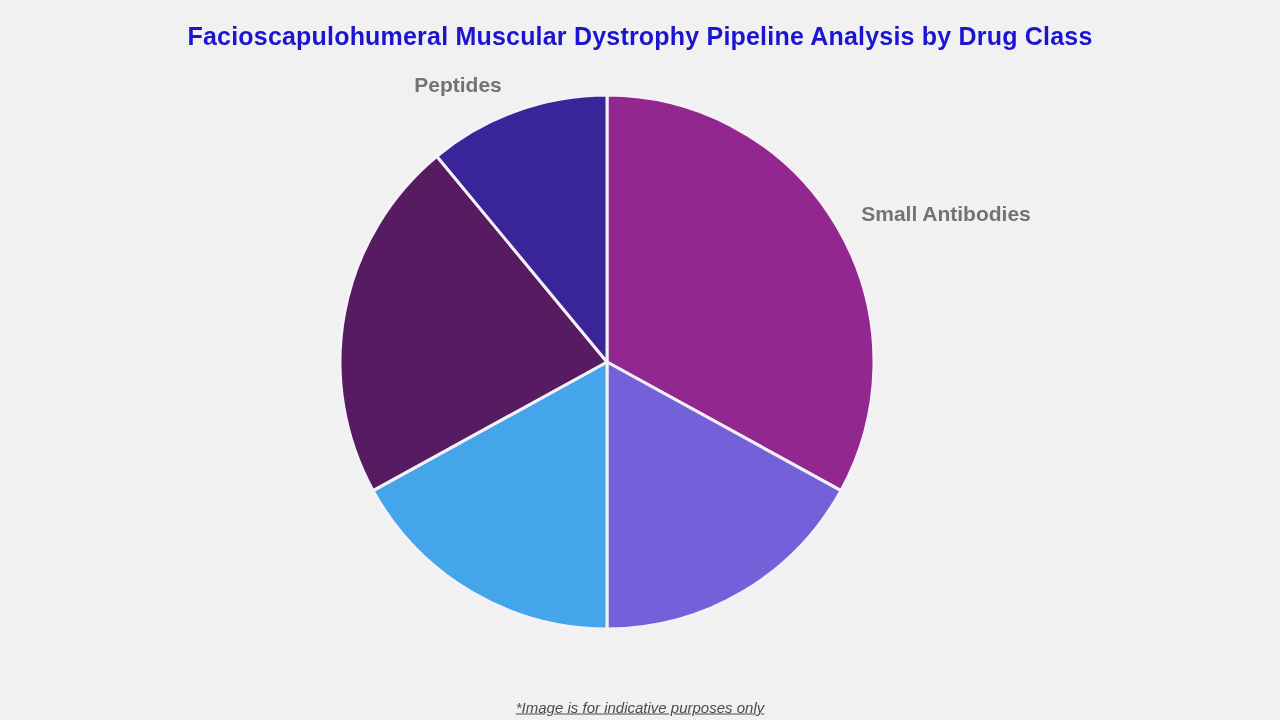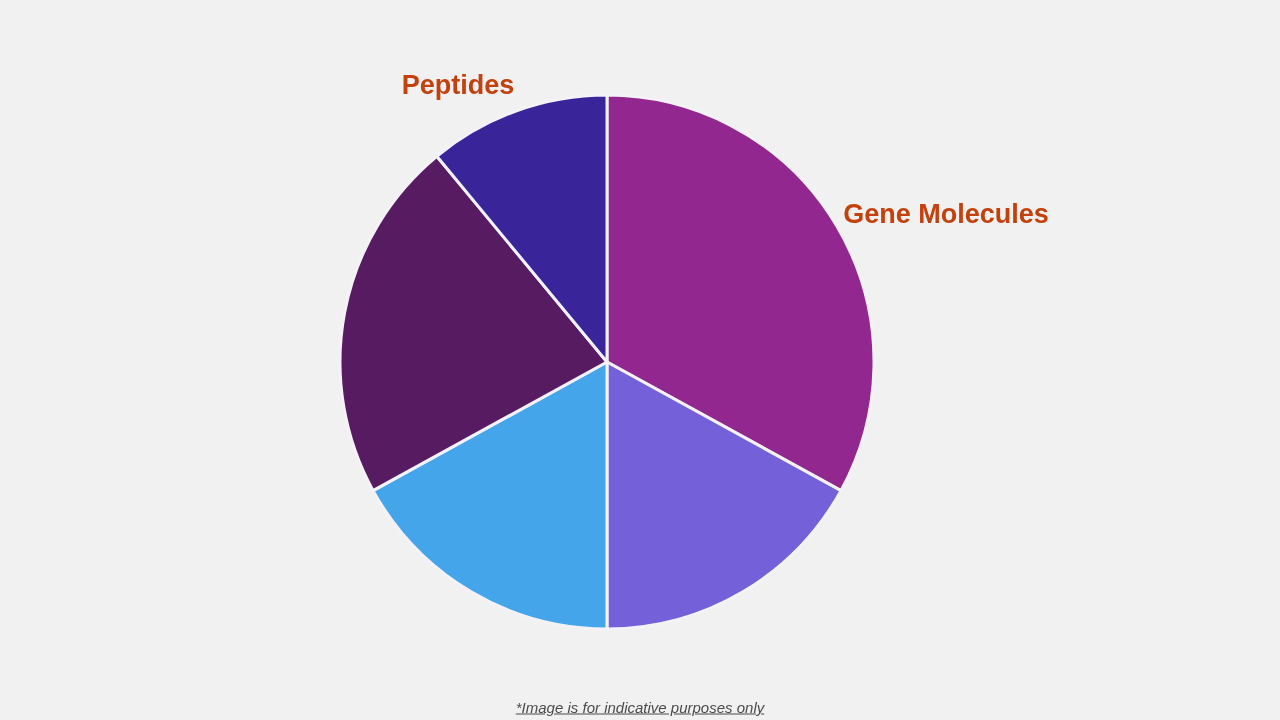--- a/index.html
+++ b/index.html
@@ -28,23 +28,23 @@
     letter-spacing: 0.2px;
   }
   svg.pie {
     position: absolute;
     top: 0;
     left: 0;
   }
   .lbl {
     position: absolute;
     transform: translate(-50%, -50%);
-    font-size: 27px;
+    font-size: 21px;
     font-weight: 700;
-    color: #c2410c;
+    color: #737373;
     text-align: center;
     line-height: 1.35;
     white-space: nowrap;
   }
   .lbl-peptides        { left: 458px; top: 85px;  }
   .lbl-small-molecules { left: 946px; top: 214px; }
   .lbl-monoclonal      { left: 262px; top: 308px; white-space: normal; width: 170px; }
   .lbl-gene-therapies  { left: 376px; top: 618px; }
   .lbl-oligos          { left: 845px; top: 618px; }
   .footnote {
@@ -57,31 +57,32 @@
     color: #4b4b4b;
     white-space: nowrap;
     text-decoration: underline;
   }
 </style>
 </head>
 <body>
 
 <div class="stage">
 
+  <h1 class="chart-title">Facioscapulohumeral Muscular Dystrophy Pipeline Analysis by Drug Class</h1>
 
   <svg id="pie" class="pie" width="1280" height="720" viewBox="0 0 1280 720">
       <path d="M 607 362 L 607.00 95.00 A 267 267 0 0 1 840.97 490.63 Z" fill="#92278f" stroke="#f4f2f6" stroke-width="3" stroke-linejoin="round"></path>
       <path d="M 607 362 L 840.97 490.63 A 267 267 0 0 1 607.00 629.00 Z" fill="#7460d9" stroke="#f4f2f6" stroke-width="3" stroke-linejoin="round"></path>
       <path d="M 607 362 L 607.00 629.00 A 267 267 0 0 1 373.03 490.63 Z" fill="#45a5ea" stroke="#f4f2f6" stroke-width="3" stroke-linejoin="round"></path>
       <path d="M 607 362 L 373.03 490.63 A 267 267 0 0 1 436.81 156.27 Z" fill="#571b61" stroke="#f4f2f6" stroke-width="3" stroke-linejoin="round"></path>
       <path d="M 607 362 L 436.81 156.27 A 267 267 0 0 1 607.00 95.00 Z" fill="#392599" stroke="#f4f2f6" stroke-width="3" stroke-linejoin="round"></path>
     </svg>
 
   <div class="lbl lbl-peptides">Peptides</div>
 
-  <div class="lbl lbl-small-molecules">Gene Molecules</div>
+  <div class="lbl lbl-small-molecules">Small Antibodies</div>
 
 
 
 
   <div class="footnote">*Image is for indicative purposes only</div>
 
 </div>
 
 </body></html>

